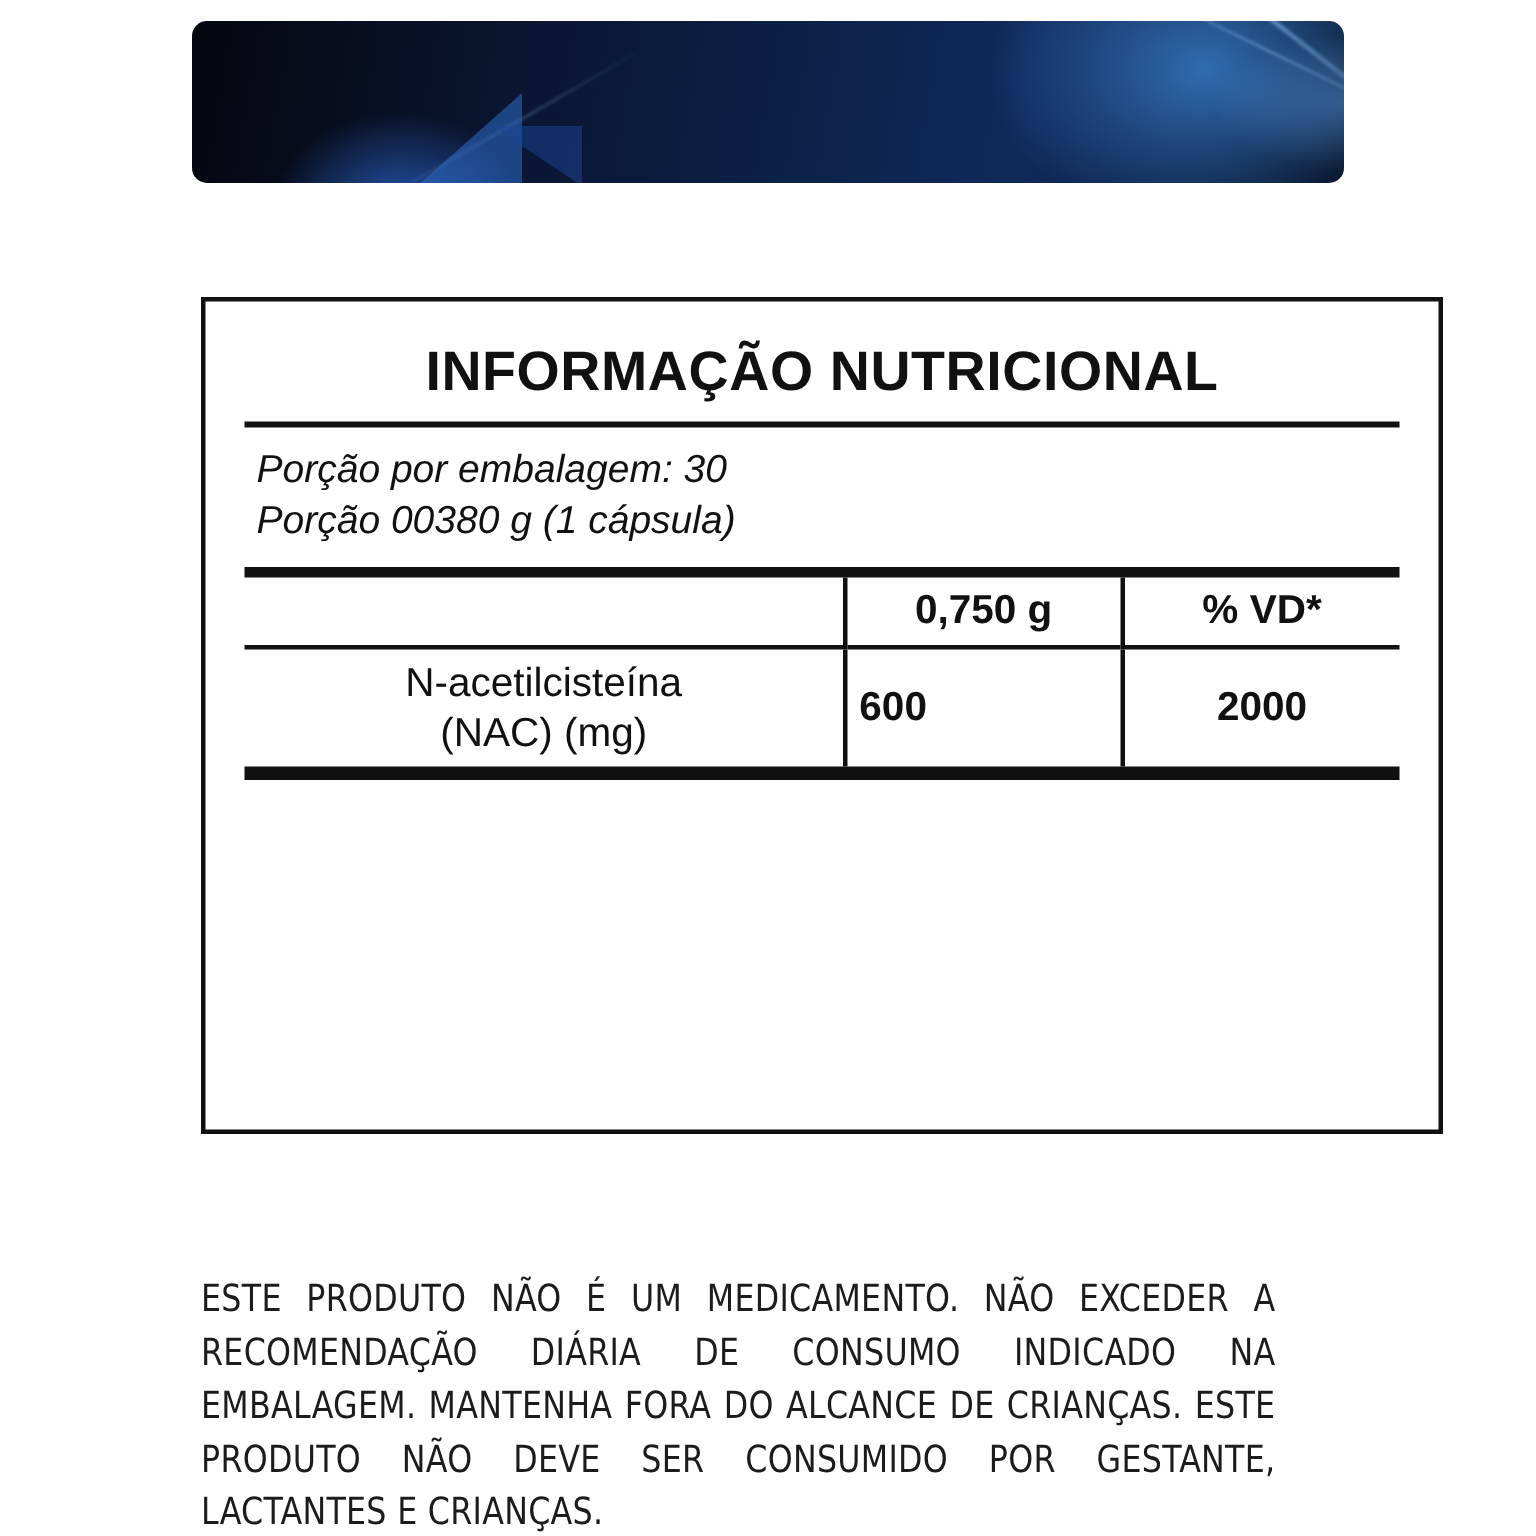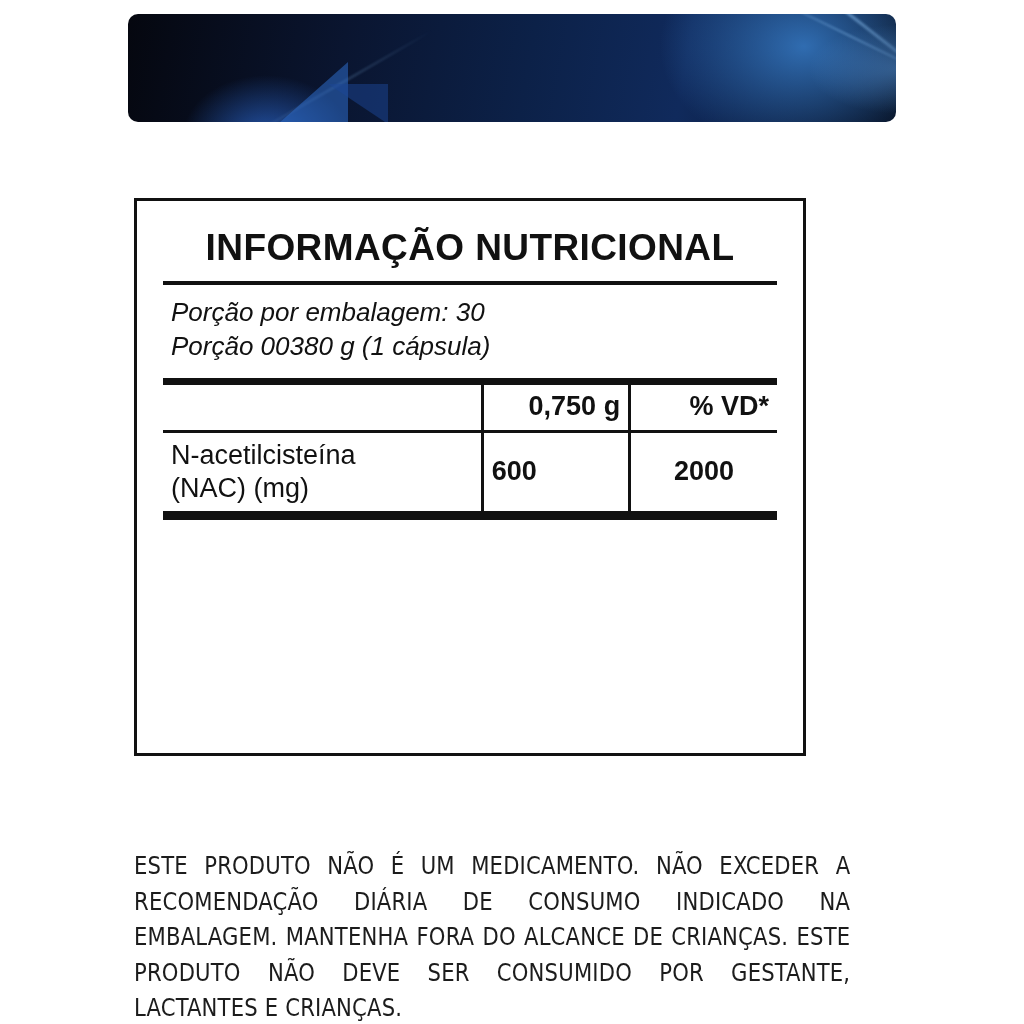--- a/index.html
+++ b/index.html
@@ -57,21 +57,21 @@
     position: absolute;
     left: 680px; top: 10px; width: 180px; height: 90px;
     background: radial-gradient(ellipse at center, rgba(110,180,255,0.35) 0%, rgba(110,180,255,0) 70%);
   }
 
   
   .panel {
     position: absolute;
     left: 134px;
     top: 198px;
-    width: 672px;
+    width: 828px;
     height: 558px;
     border: 3px solid #111;
     background: #fff;
     box-sizing: border-box;
   }
   .panel-inner {
     padding: 18px 26px 0 26px;
   }
   .nf-title {
     text-align: center;
@@ -99,32 +99,32 @@
   table.nf col.c1 { width: 52%; }
   table.nf col.c2 { width: 24%; }
   table.nf col.c3 { width: 24%; }
   table.nf th, table.nf td {
     padding: 6px 8px;
     vertical-align: middle;
   }
   table.nf .hdr td, table.nf .hdr th {
     font-size: 27px;
     font-weight: 700;
-    text-align: right;
+    text-align: center;
     padding-top: 6px;
     padding-bottom: 8px;
   }
   table.nf .hdr td.blank { border: none; }
   table.nf td.sep-l { border-left: 3px solid #111; }
   table.nf tr.row-nutrient td {
     border-top: 3px solid #111;
     font-size: 27px;
   }
   td.nutrient-name {
-    text-align: left;
+    text-align: center;
     font-weight: 400;
     line-height: 1.22;
     padding-left: 6px;
   }
   td.nutrient-amount {
     font-weight: 700;
   }
   td.nutrient-dv {
     text-align: center;
     font-weight: 700;

